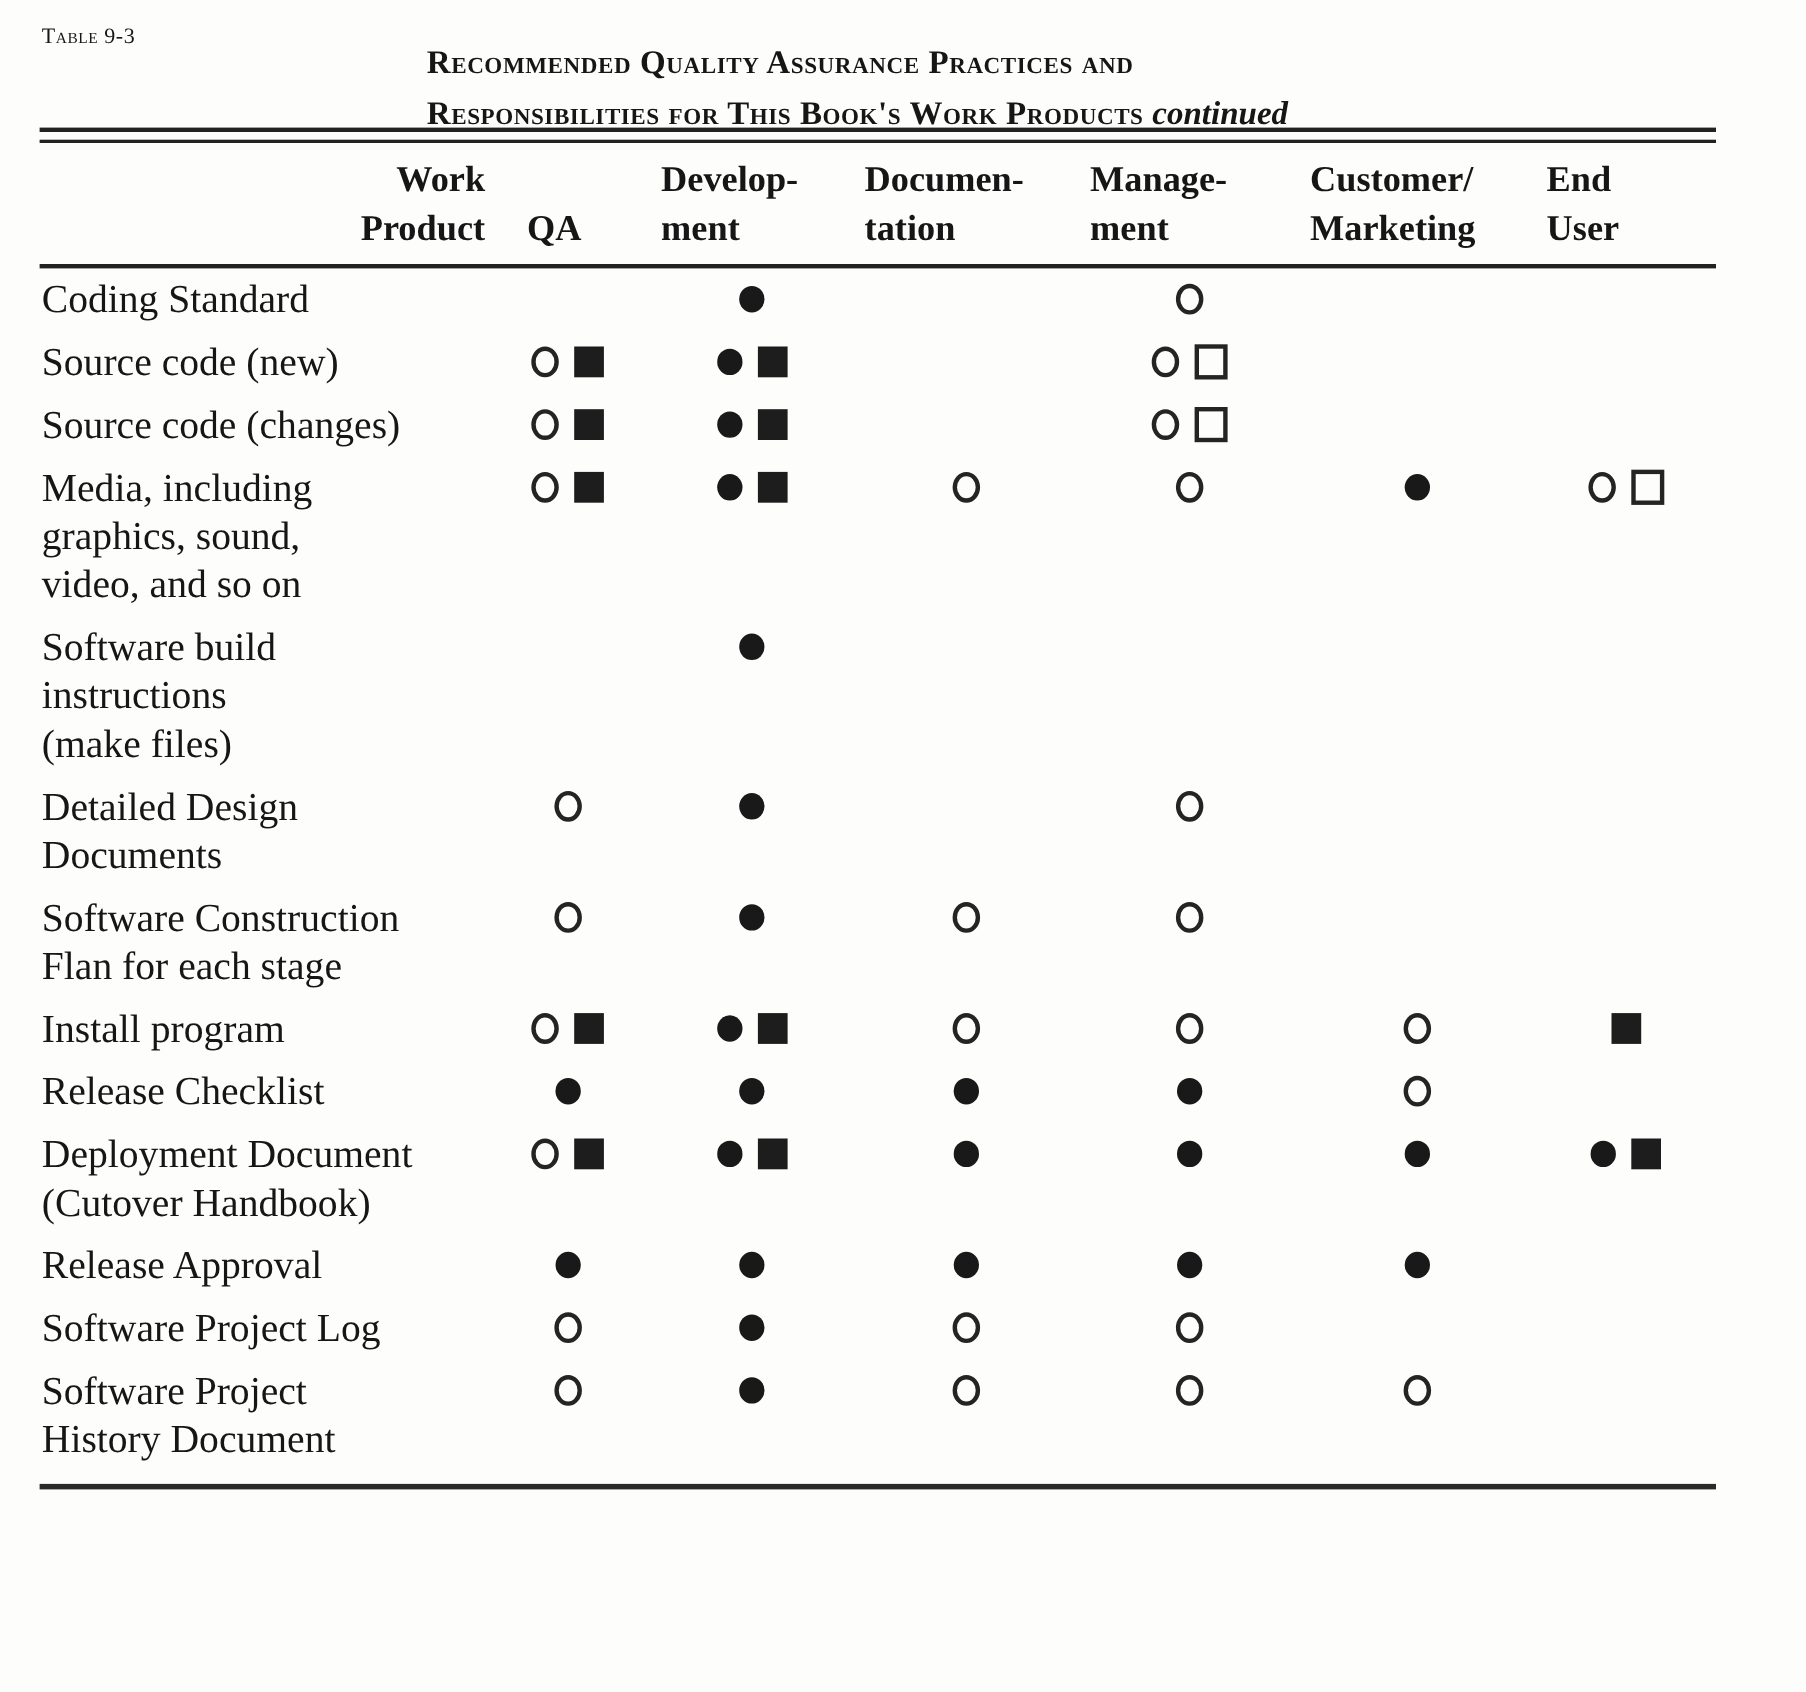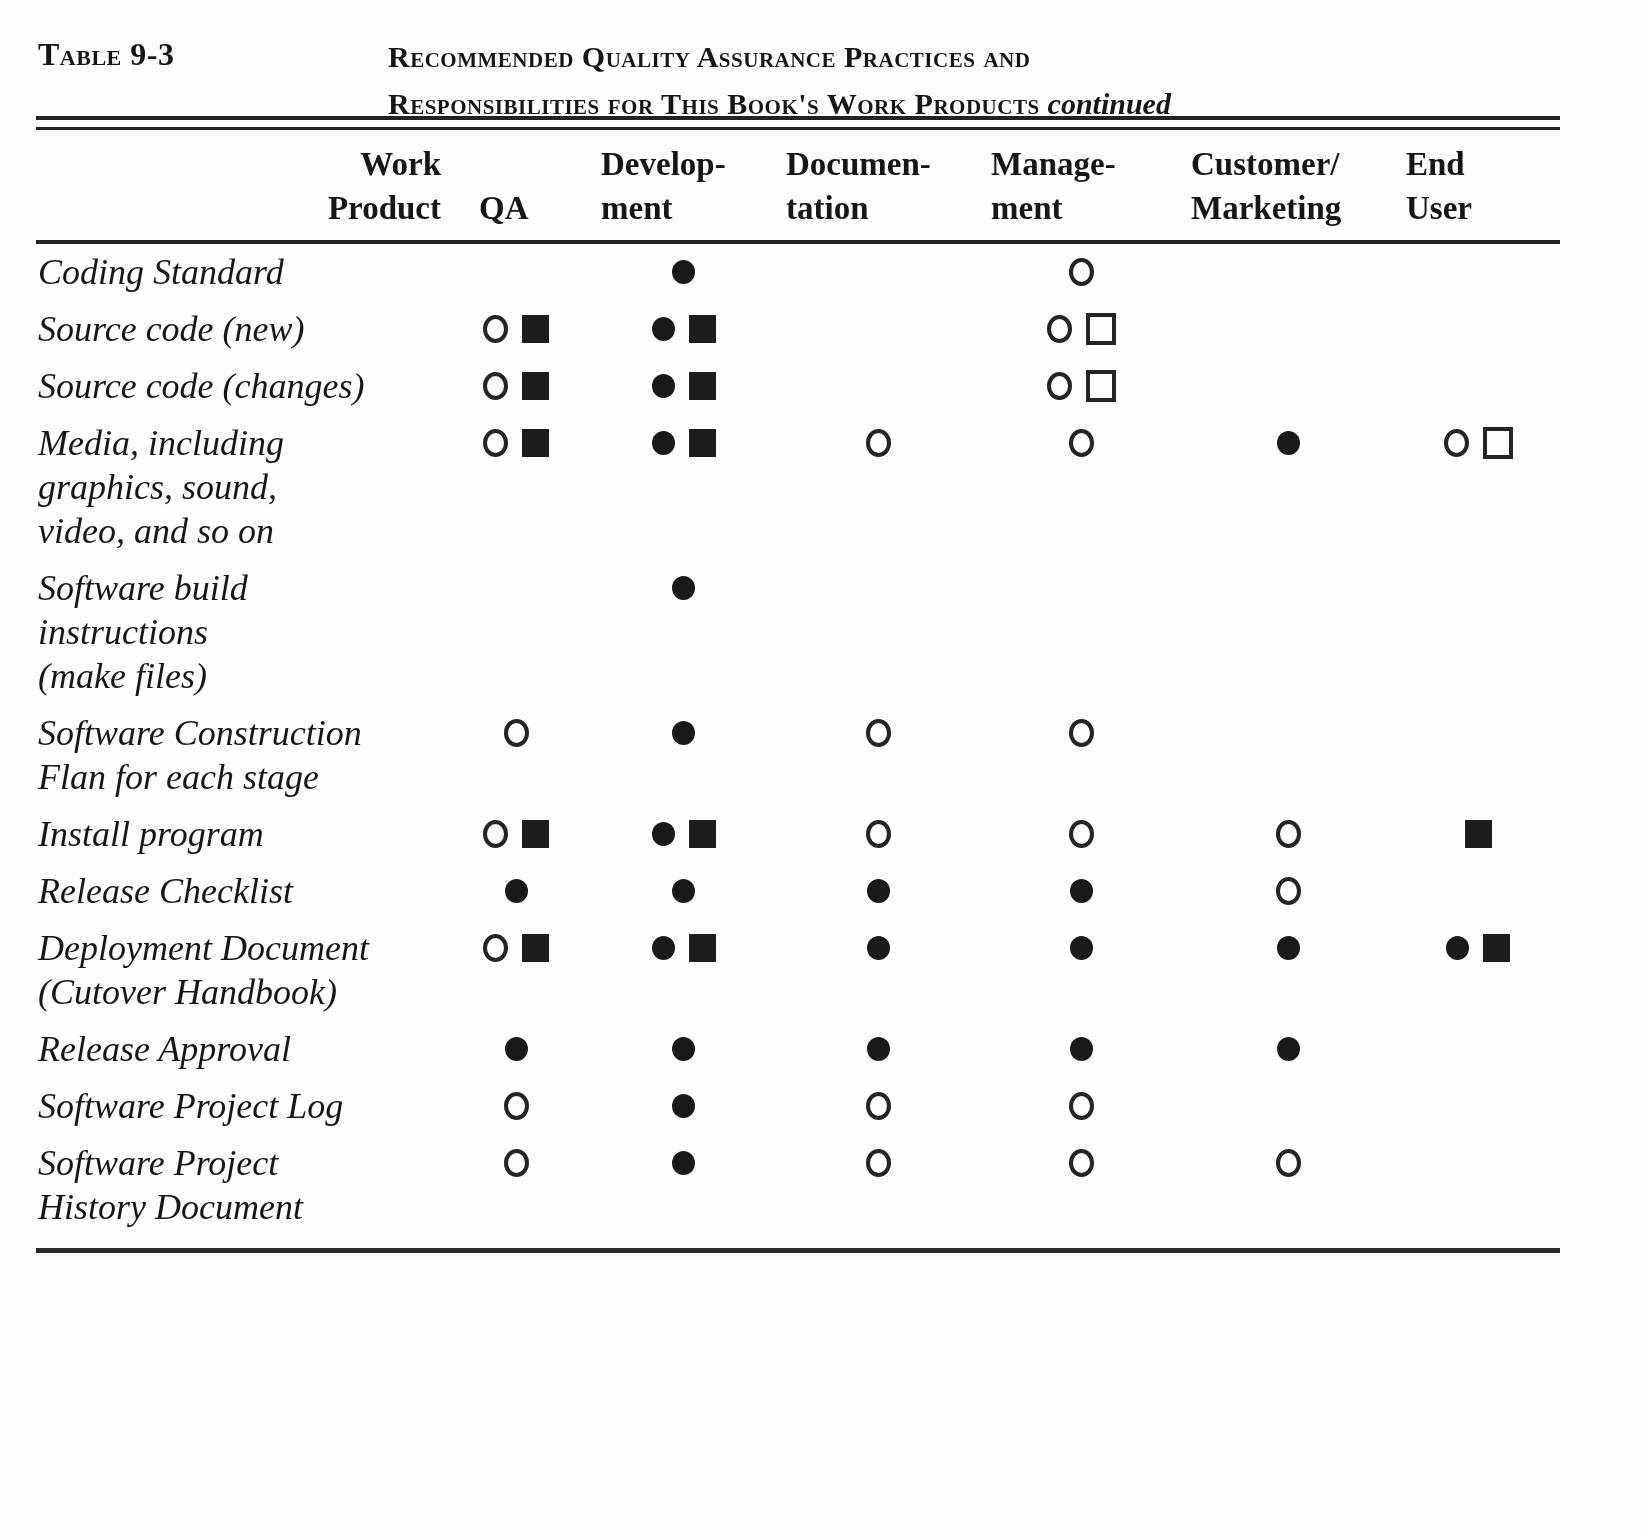--- a/index.html
+++ b/index.html
@@ -10,22 +10,22 @@
     background: #fdfdfc;
     color: #161616;
     font-family: "Liberation Serif", "DejaVu Serif", serif;
     overflow: hidden;
     box-sizing: border-box;
     padding: 20px 0 0 36px;
   }
   
   .caption { position: relative; height: 96px; }
   .tlabel {
-    position: absolute; left: 2px; top: 16px;
-    font-weight: 700; font-size: 32px;
+    position: absolute; left: 2px; top: 2px;
+    font-weight: 400; font-size: 20px;
     font-variant: small-caps; letter-spacing: .5px;
   }
   .ttitle {
     position: absolute; left: 352px; top: 13px;
     font-weight: 700; font-size: 30px; line-height: 47px;
     font-variant: small-caps; letter-spacing: .5px;
   }
   .cont { font-style: italic; font-weight: 700; font-variant: normal; letter-spacing: 0; text-align: right; }
   
   .table-wrap { width: 1524px; }
@@ -42,21 +42,21 @@
   .thead { padding: 12px 0 10px 0; }
   .th {
     font-weight: 700; font-size: 33px; line-height: 44px;
     white-space: pre-line; padding-left: 10px;
   }
   .th.first { padding-left: 2px; text-align: right; }
   .th.qa { padding-left: 38px; padding-top: 44px; }
   
   .trow { padding: 6px 0 7px 0; }
   .cell.name {
-    font-size: 36px; line-height: 44px; white-space: pre-line; padding-left: 2px; font-style: italic;
+    font-size: 36px; line-height: 44px; white-space: pre-line; padding-left: 2px;
   }
   .cell.syms {
     height: 44px; display: flex; align-items: center; justify-content: center;
     gap: 14px;
   }
   
   .sym { display: inline-block; flex: none; }
   .filled-circle { width: 23px; height: 24px; border-radius: 50%; background: #191919; }
   .open-circle   { width: 17px; height: 20px; border-radius: 50%; border: 4px solid #242424; background: transparent; }
   .filled-square { width: 27px; height: 28px; background: #1d1d1d; }
@@ -181,20 +181,36 @@
           <div class="cell syms"></div>
           <div class="cell syms">
             <span class="sym filled-circle"></span>
           </div>
           <div class="cell syms"></div>
           <div class="cell syms"></div>
           <div class="cell syms"></div>
           <div class="cell syms"></div>
         </div>
         <div class="grid-row trow">
+          <div class="cell name">Detailed Design
+Documents</div>
+          <div class="cell syms">
+            <span class="sym open-circle"></span>
+          </div>
+          <div class="cell syms">
+            <span class="sym filled-circle"></span>
+          </div>
+          <div class="cell syms"></div>
+          <div class="cell syms">
+            <span class="sym open-circle"></span>
+          </div>
+          <div class="cell syms"></div>
+          <div class="cell syms"></div>
+        </div>
+        <div class="grid-row trow">
           <div class="cell name">Software   Construction
 Flan for each stage</div>
           <div class="cell syms">
             <span class="sym open-circle"></span>
           </div>
           <div class="cell syms">
             <span class="sym filled-circle"></span>
           </div>
           <div class="cell syms">
             <span class="sym open-circle"></span>

